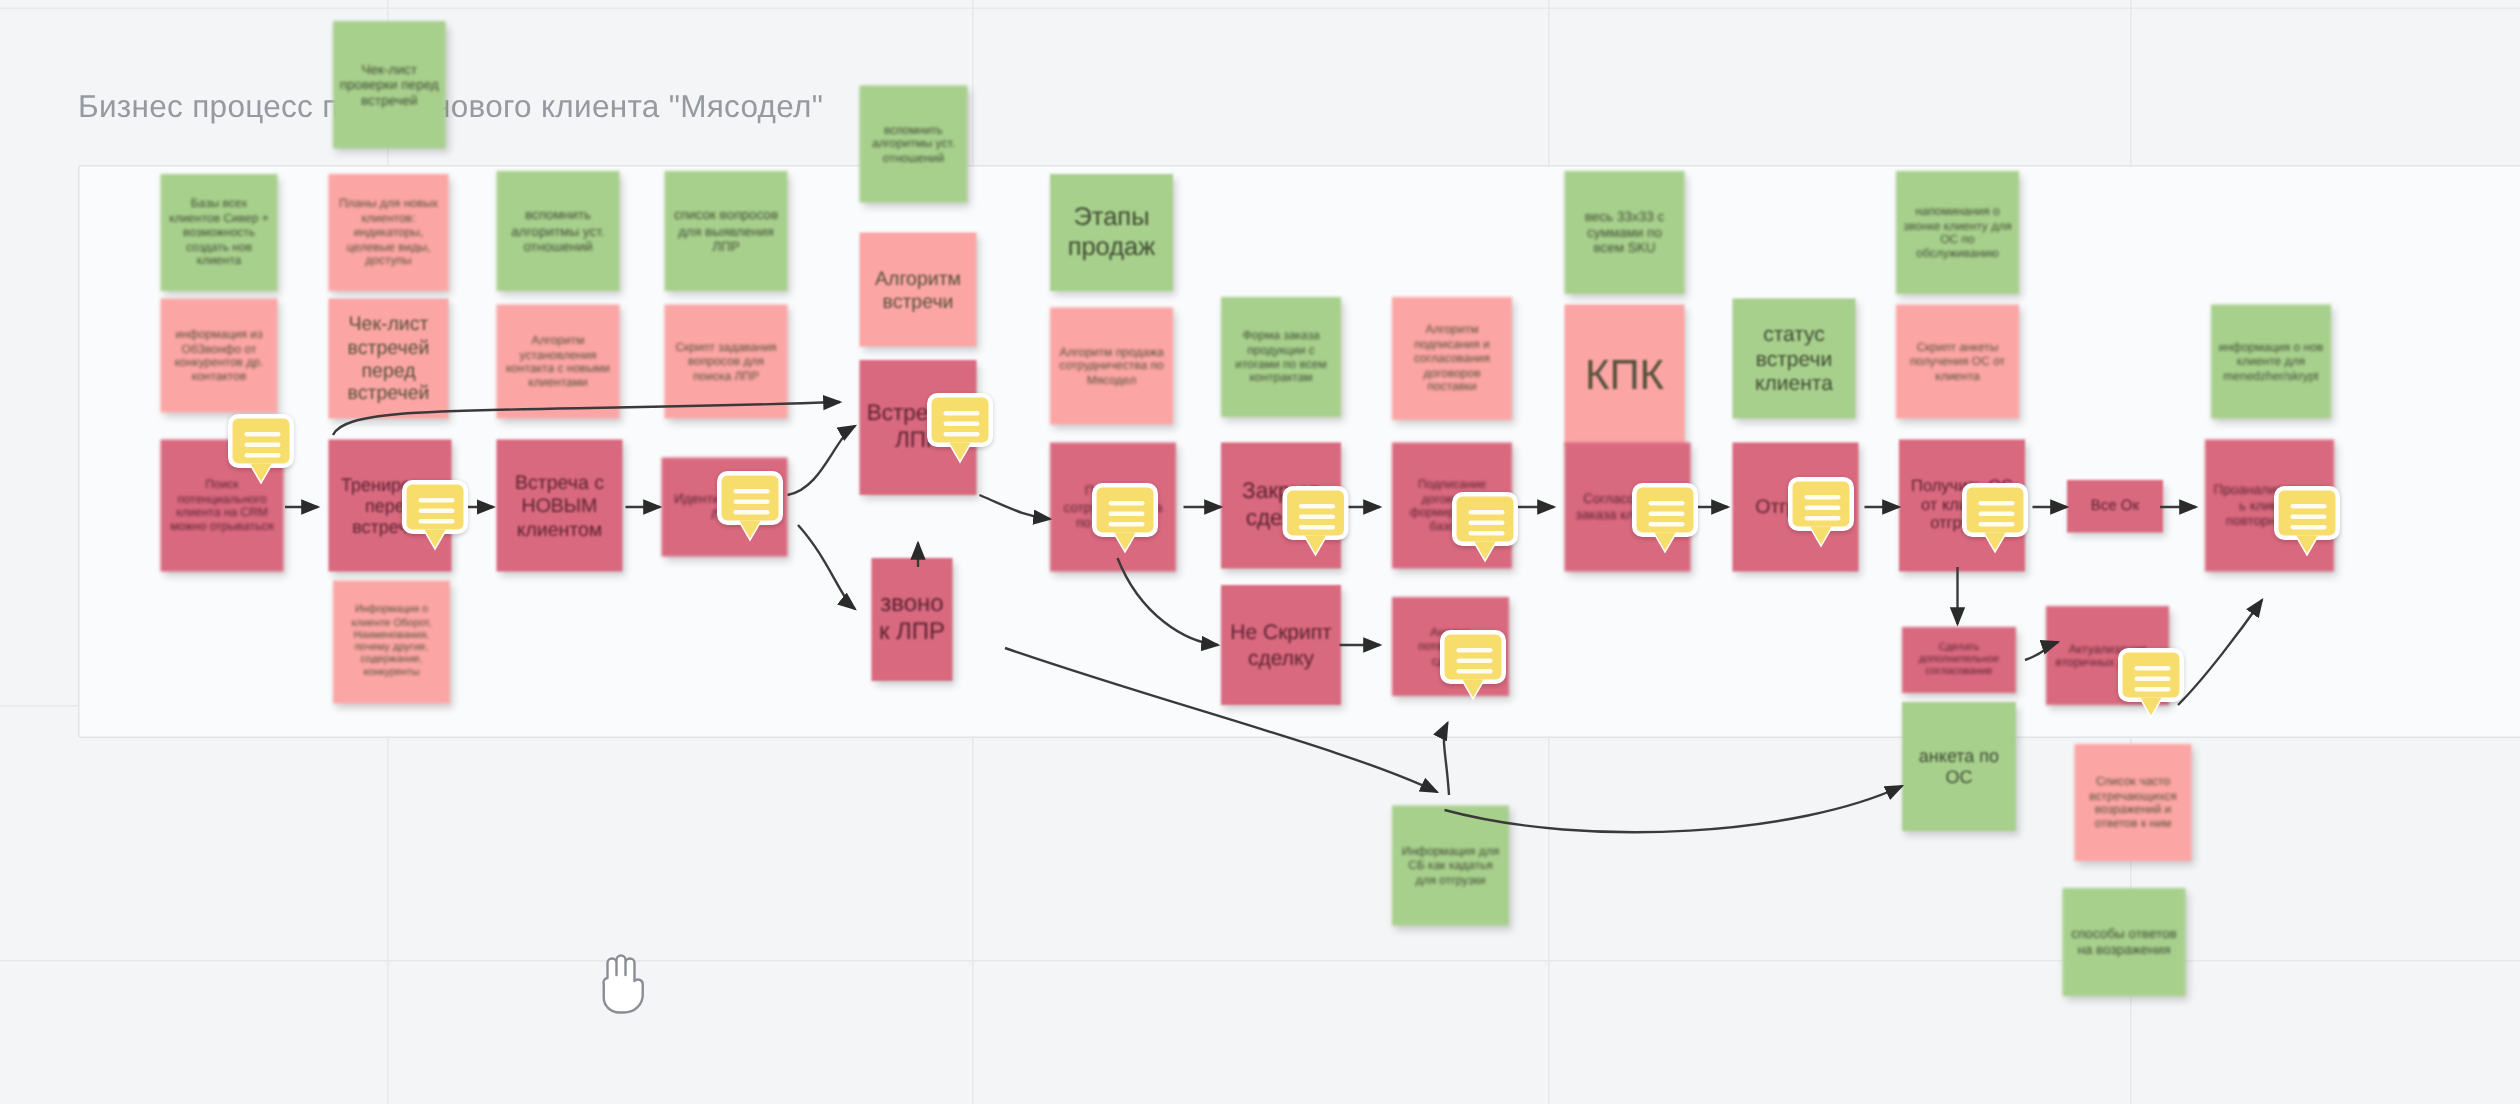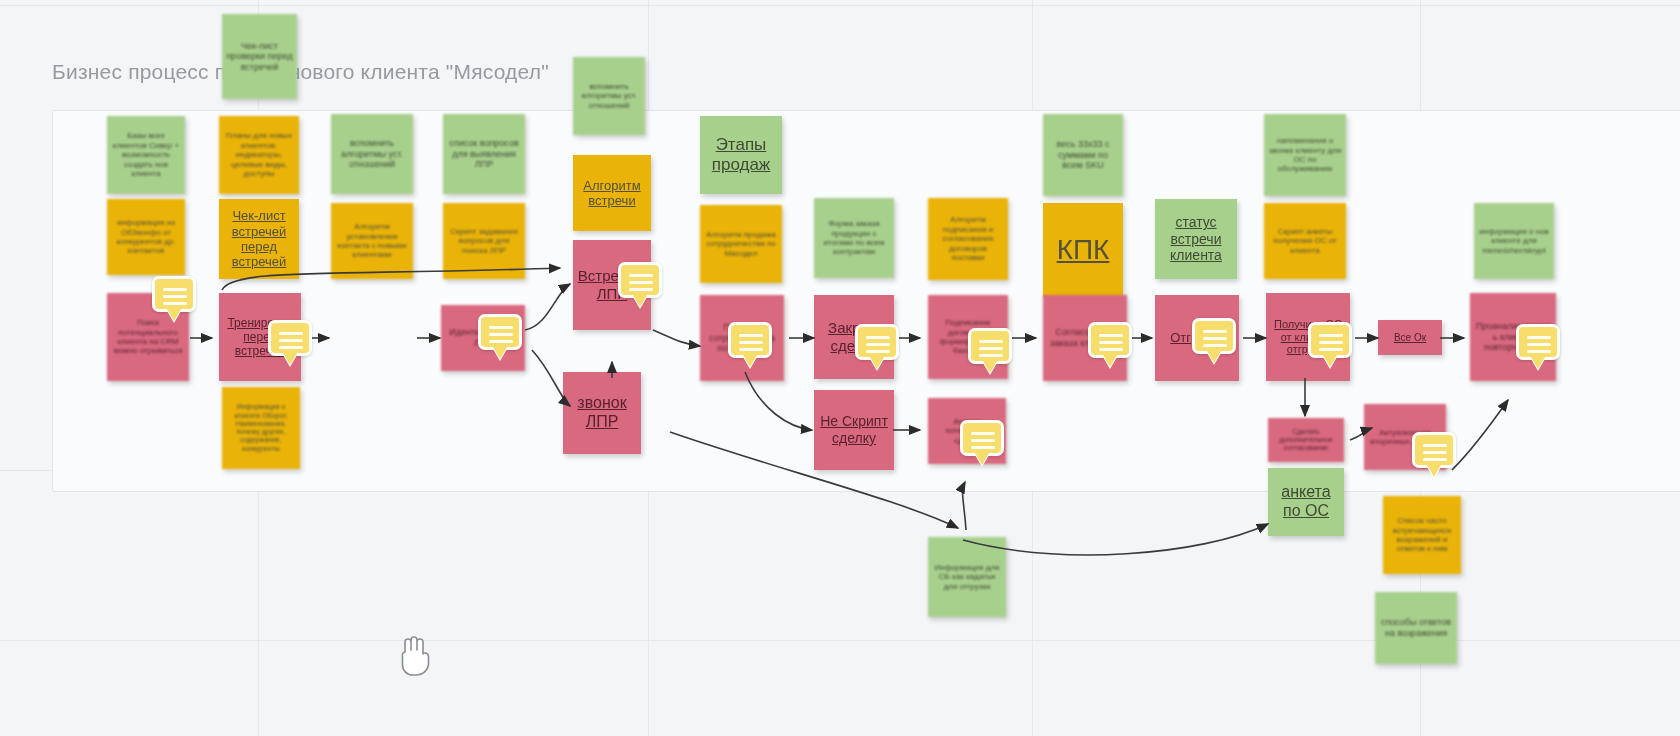--- a/index.html
+++ b/index.html
@@ -46,25 +46,25 @@
     text-align: center;
     line-height: 1.18;
     color: #4a4a3f;
     box-shadow: 2px 3px 5px rgba(0,0,0,.18);
     padding: 3px 4px;
     overflow: hidden;
     word-break: break-word;
     z-index: 5;
   }
   .green  { background: #a8d08d; color:#3e4a32; }
-  .yellow { background: #eab308; color:#53513a; }
+  .yellow { background: #fca5a5; color:#53513a; }
   .red    { background: #d9697f; color:#5a2230; }
 
   .blur { filter: blur(1.15px); }
-  .blur-s { filter: blur(.65px); text-decoration: underline; }
+  .blur-s { filter: blur(.65px); }
 
   
   .bubble {
     position: absolute;
     width: 44px; height: 36px;
     background: #f7dd6c;
     border: 3px solid #ffffff;
     border-radius: 7px;
     z-index: 9;
     box-shadow: 0 1px 3px rgba(0,0,0,.18);
@@ -159,40 +159,41 @@
   <div class="note yellow blur" style="left:700px; top:205px; width:82px; height:78px; font-size:8px;">Алгоритм продажа сотрудничества по Мясодел</div>
   <div class="note green blur" style="left:814px; top:198px; width:80px; height:80px; font-size:8px;">Форма заказа продукции с итогами по всем контрактам</div>
   <div class="note yellow blur" style="left:928px; top:198px; width:80px; height:82px; font-size:8px;">Алгоритм подписания и согласования договоров поставки</div>
   <div class="note yellow blur-s" style="left:1043px; top:203px; width:80px; height:94px; font-size:28px;">КПК</div>
   <div class="note green blur-s" style="left:1155px; top:199px; width:82px; height:80px; font-size:14px;">статус встречи клиента</div>
   <div class="note yellow blur" style="left:1264px; top:203px; width:82px; height:76px; font-size:8px;">Скрипт анкеты получения ОС от клиента</div>
   <div class="note green blur" style="left:1474px; top:203px; width:80px; height:76px; font-size:8px;">информация о нов клиенте для menedzher/skrypt</div>
 
   <div class="note red blur" style="left:107px; top:293px; width:82px; height:88px; font-size:8px;">Поиск потенциального клиента на CRM можно отрываться</div>
   <div class="note red blur-s" style="left:219px; top:293px; width:82px; height:88px; font-size:12px;">Тренировка перед встречей</div>
+  <div class="note red blur-s" style="left:331px; top:293px; width:84px; height:88px; font-size:13px;">Встреча с НОВЫМ клиентом</div>
   <div class="note red blur" style="left:441px; top:305px; width:84px; height:66px; font-size:9px;">Идентификация ЛПР</div>
   <div class="note red blur-s" style="left:573px; top:240px; width:78px; height:90px; font-size:15px;">Встреча с ЛПР</div>
-  <div class="note red blur-s" style="left:563px; top:372px; width:78px; height:82px; font-size:16px;">звонок ЛПР</div>
+  <div class="note red blur-s" style="left:581px; top:372px; width:54px; height:82px; font-size:16px;">звонок ЛПР</div>
   <div class="note red blur" style="left:700px; top:295px; width:84px; height:86px; font-size:9px;">Продажа сотрудничества по Мясодел</div>
   <div class="note red blur-s" style="left:814px; top:295px; width:80px; height:84px; font-size:15px;">Закрыл сделку</div>
   <div class="note red blur" style="left:928px; top:295px; width:80px; height:84px; font-size:8px;">Подписание договора и формирование базовой</div>
   <div class="note red blur" style="left:1043px; top:295px; width:84px; height:86px; font-size:9px;">Согласование заказа клиентом</div>
   <div class="note red blur-s" style="left:1155px; top:295px; width:84px; height:86px; font-size:13px;">Отгрузка</div>
   <div class="note red blur-s" style="left:1266px; top:293px; width:84px; height:88px; font-size:11px;">Получить ОС от клиента отгрузки</div>
   <div class="note red blur-s" style="left:1378px; top:320px; width:64px; height:35px; font-size:10px;">Все Ок</div>
   <div class="note red blur" style="left:1470px; top:293px; width:86px; height:88px; font-size:9px;">Проанализировать клиента повторно отгр</div>
 
   <div class="note red blur-s" style="left:814px; top:390px; width:80px; height:80px; font-size:14px;">Не Скрипт сделку</div>
   <div class="note red blur" style="left:928px; top:398px; width:78px; height:66px; font-size:8px;">Анализ потерянной сделки</div>
   <div class="note red blur" style="left:1268px; top:418px; width:76px; height:44px; font-size:7px;">Сделать дополнительное согласование</div>
   <div class="note red blur" style="left:1364px; top:404px; width:82px; height:66px; font-size:8px;">Актуализация вторичных данных</div>
 
   <div class="note yellow blur" style="left:222px; top:387px; width:78px; height:82px; font-size:7px;">Информация о клиенте Оборот, Наименования, почему другие, содержание, конкуренты</div>
   <div class="note green blur" style="left:928px; top:537px; width:78px; height:80px; font-size:8px;">Информация для СБ как кадатья для отгрузки</div>
-  <div class="note green blur-s" style="left:1268px; top:468px; width:76px; height:68px; font-size:16px;">анкета по ОС</div>
+  <div class="note green blur-s" style="left:1268px; top:468px; width:76px; height:86px; font-size:12px;">анкета по ОС</div>
   <div class="note yellow blur" style="left:1383px; top:496px; width:78px; height:78px; font-size:8px;">Список часто встречающихся возражений и ответов к ним</div>
   <div class="note green blur" style="left:1375px; top:592px; width:82px; height:72px; font-size:9px;">способы ответов на возражения</div>
 
   <div class="bubble" style="left:152px; top:276px;">
     <i></i>
       <i></i>
       <i></i>
   </div>
   <div class="bubble" style="left:268px; top:320px;">
     <i></i>

